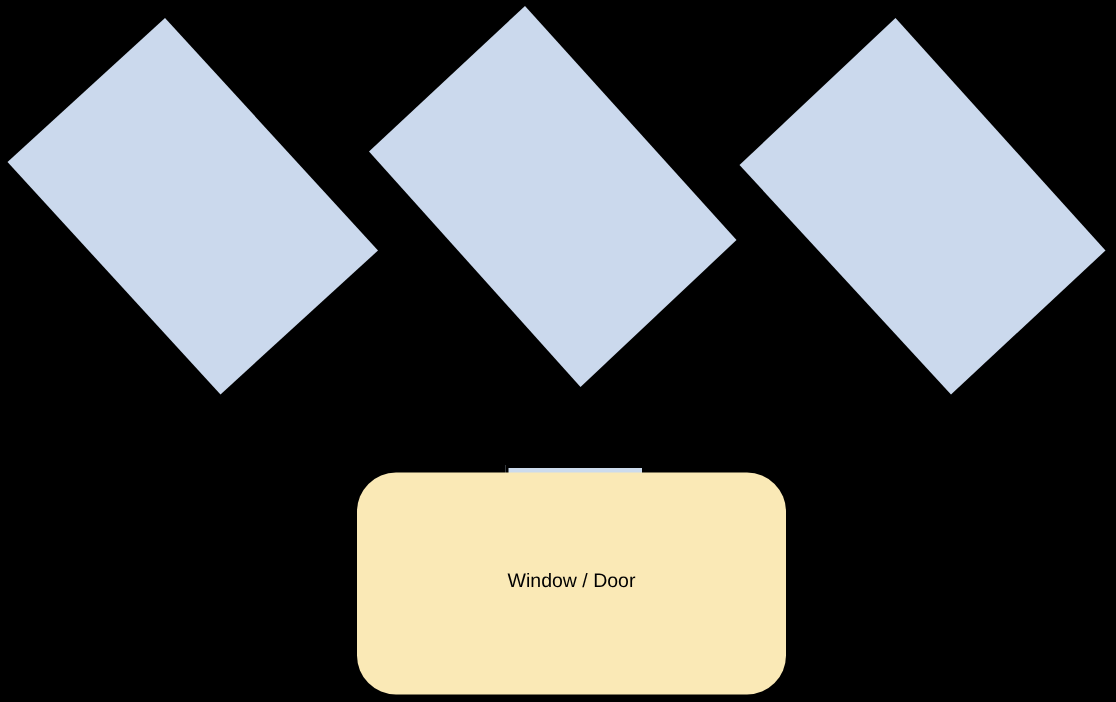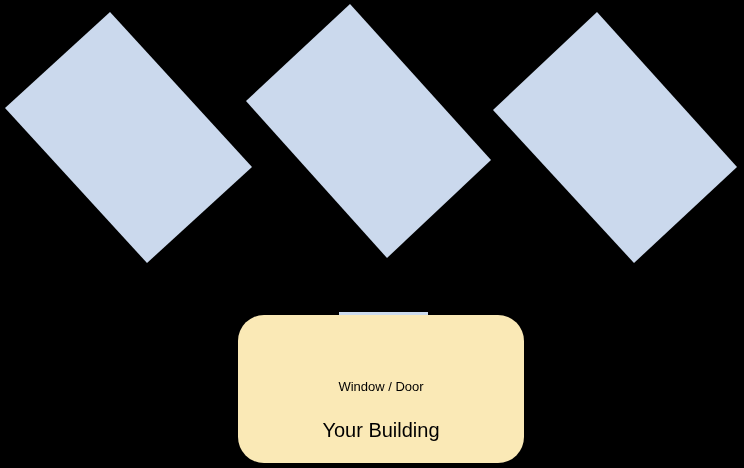--- a/index.html
+++ b/index.html
@@ -69,16 +69,15 @@
   <svg class="panels-layer" viewBox="0 0 744 468" aria-hidden="true">
     <polygon points="110,12 252,167 147,263 5,108" fill="#cbd9ed"></polygon>
     <polygon points="350,4 491,160 387,258 246,101" fill="#cbd9ed"></polygon>
     <polygon points="597,12 737,167 634,263 493,110" fill="#cbd9ed"></polygon>
   </svg>
 
   <div class="window-shape" style="background-color: rgb(204, 219, 237); border-color: rgb(0, 0, 0);"></div>
 
   <div class="building-shape" style="background-color: rgb(250, 233, 182);">
     <div class="window-label" style="color: rgb(0, 0, 0);">Window / Door</div>
-    <div class="building-label" style="color: rgb(0, 0, 0);">Your Building</div>
   </div>
 
 </div>
 
 </body></html>

